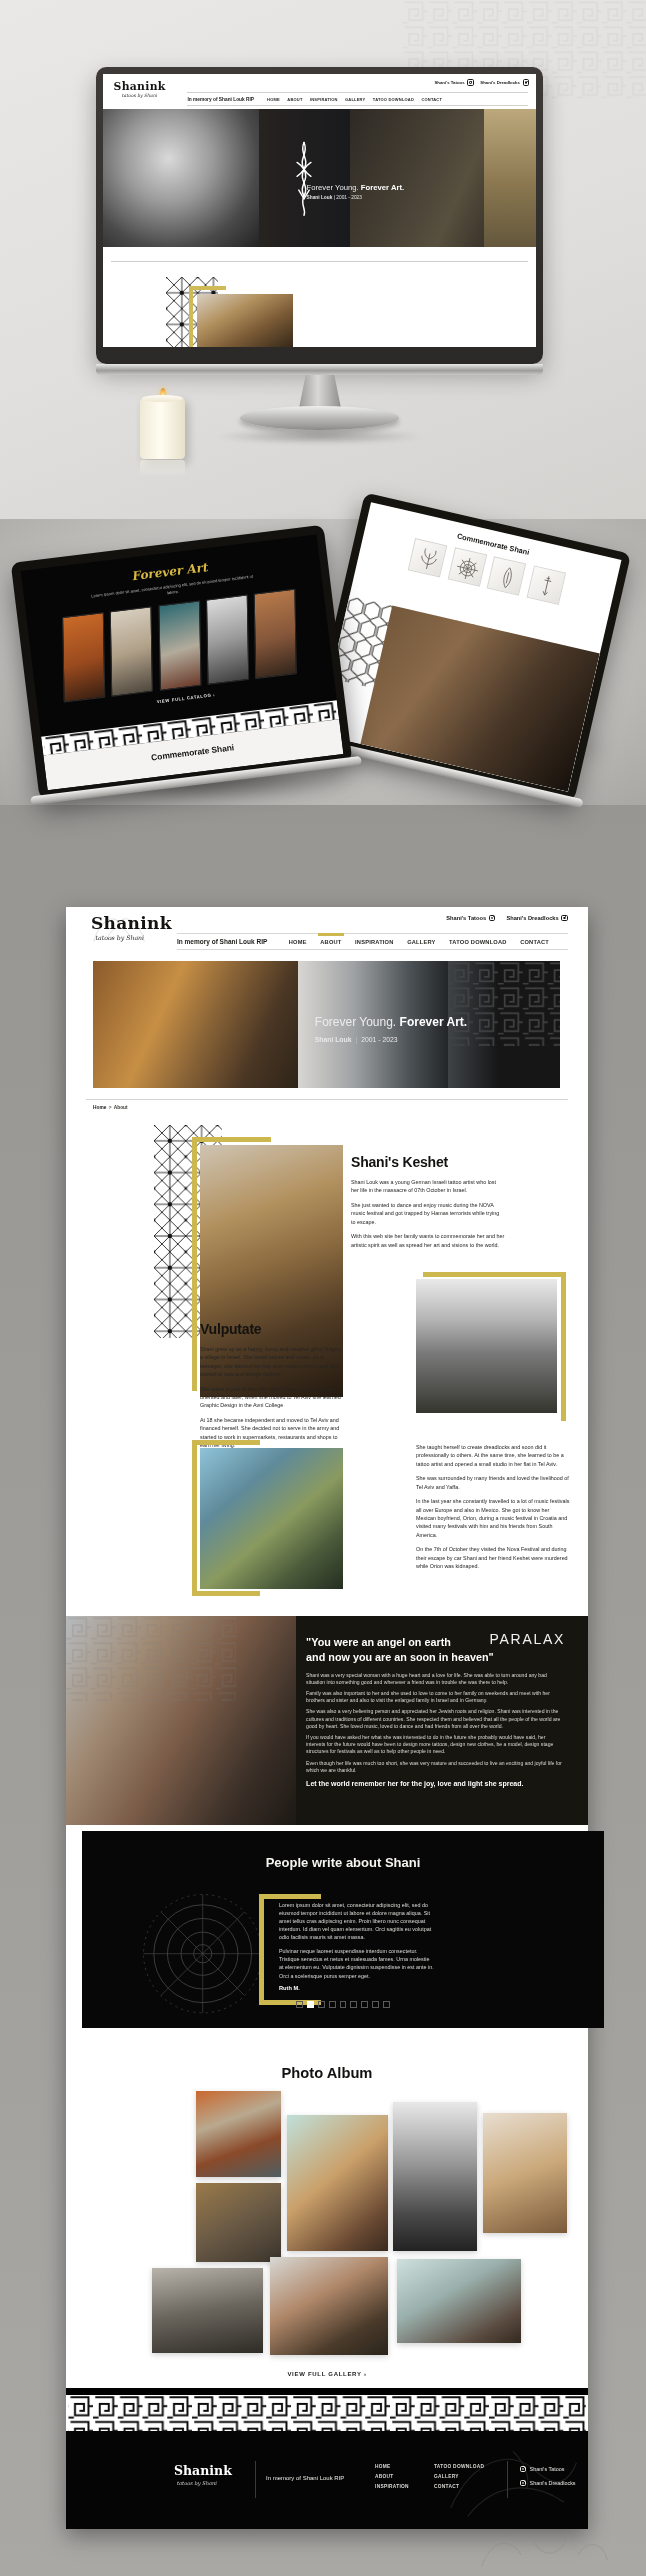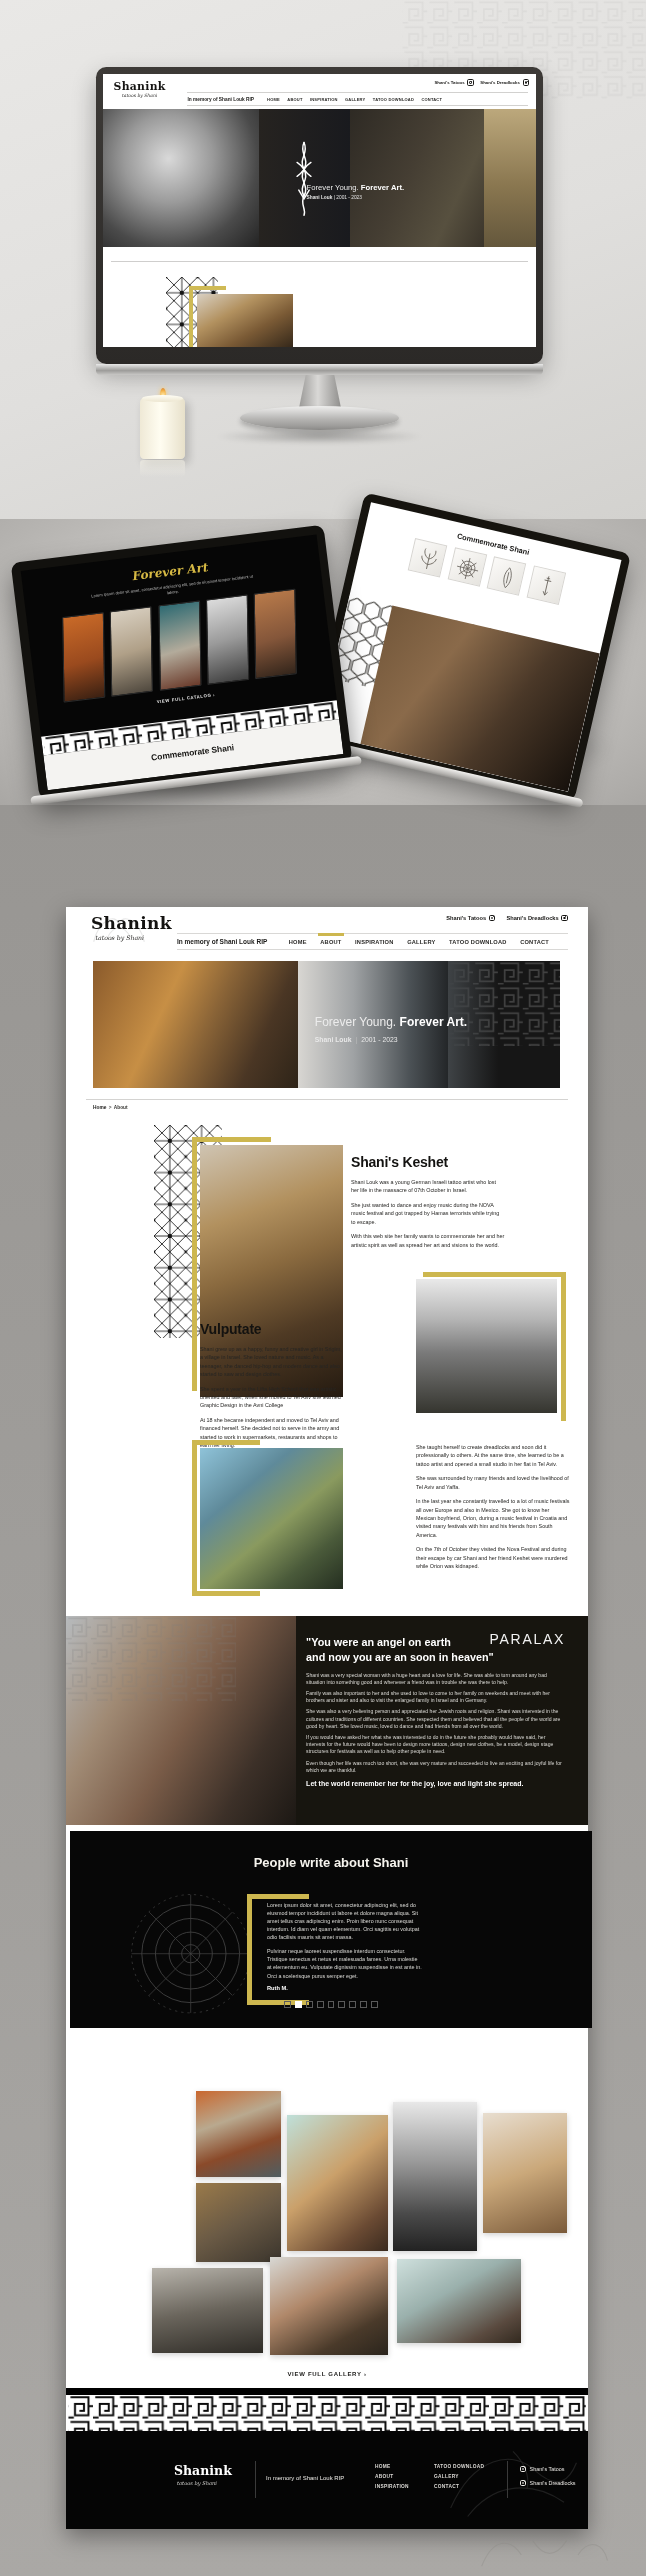--- a/index.html
+++ b/index.html
@@ -170,21 +170,21 @@
   .plx-face { position:absolute; left:0; top:0; width:44%; height:100%;
               background:linear-gradient(120deg,#b7bbbe 0%,#a08a74 28%,#7a5c48 52%,#3c3028 78%,#1c1814 100%); }
   .plx-maze { position:absolute; inset:0; opacity:.22; }
   .plx-label { position:absolute; right:23px; top:14.7px; font-size:14px; letter-spacing:1.7px; color:#f2f2f2; }
   .plx-col { position:absolute; left:46%; right:4.5%; top:19px; color:#e3e2df; }
   .plx-col h3 { font-size:10.8px; font-weight:700; color:#fff; line-height:1.35; margin-bottom:7.4px; }
   .plx-col p { font-size:5.1px; line-height:1.42; margin-bottom:4px; color:#dddcd8; }
   .plx-closing { font-size:7px; font-weight:700; color:#fff; margin-top:5.7px; }
 
   
-  .testimonial { position:absolute; left:4px; top:924px; width:522px; height:197px; background:#070707; }
+  .testimonial { position:absolute; left:16px; top:924px; width:522px; height:197px; background:#070707; }
   .ts-head { position:absolute; left:0; right:0; top:24px; text-align:center; font-size:13px; font-weight:700; color:#f6f4ee; }
   .ts-mandala { position:absolute; left:57px; top:59px; width:128px; height:128px; opacity:.55; }
   .ts-bracket { position:absolute; left:177px; top:63px; width:62px; height:111px; }
   .ts-col { position:absolute; left:197px; top:70px; width:156px; }
   .ts-col p { font-size:5.4px; line-height:1.5; color:#dddcd8; margin-bottom:5.7px; }
   .ts-author { font-size:5.7px; font-weight:700; color:#fff; margin-top:2.3px; }
   .ts-dots { position:absolute; left:0; right:0; top:170px; display:flex; justify-content:center; gap:4px; }
   .dot { width:6.8px; height:6.8px; border:0.6px solid #5a5a5a; background:transparent; display:inline-block; }
   .dot.active { background:#fff; border-color:#fff; }
 
@@ -510,20 +510,21 @@
             <span class="dot"></span>
             <span class="dot"></span>
             <span class="dot"></span>
             <span class="dot"></span>
             <span class="dot"></span>
             <span class="dot"></span>
             <span class="dot"></span>
           </div>
       </div>
 
+      <div class="gal-head">Photo Album</div>
       <div class="gal-wrap">
         <div class="gal-photo g1" style="background: linear-gradient(160deg, rgb(201, 103, 46), rgb(185, 169, 143) 35%, rgb(138, 74, 42) 65%, rgb(79, 94, 98));"></div>
         <div class="gal-photo g2" style="background: linear-gradient(150deg, rgb(154, 122, 74), rgb(106, 90, 69) 50%, rgb(58, 52, 44));"></div>
         <div class="gal-photo g3" style="background: linear-gradient(170deg, rgb(184, 180, 172), rgb(106, 101, 92) 50%, rgb(46, 43, 38));"></div>
         <div class="gal-photo g4" style="background: linear-gradient(140deg, rgb(191, 224, 218), rgb(202, 160, 106) 45%, rgb(106, 74, 51) 80%, rgb(58, 42, 30));"></div>
         <div class="gal-photo g5" style="background: linear-gradient(150deg, rgb(216, 216, 212), rgb(176, 136, 106) 40%, rgb(74, 58, 42) 75%, rgb(42, 36, 28));"></div>
         <div class="gal-photo g6" style="background: linear-gradient(rgb(232, 232, 232), rgb(154, 154, 154) 40%, rgb(74, 74, 74) 75%, rgb(34, 34, 34));"></div>
         <div class="gal-photo g7" style="background: linear-gradient(150deg, rgb(207, 224, 221), rgb(154, 176, 172) 40%, rgb(90, 74, 63) 80%, rgb(50, 41, 31));"></div>
         <div class="gal-photo g8" style="background: linear-gradient(160deg, rgb(232, 222, 208), rgb(202, 168, 122) 50%, rgb(122, 90, 58));"></div>
       </div>

